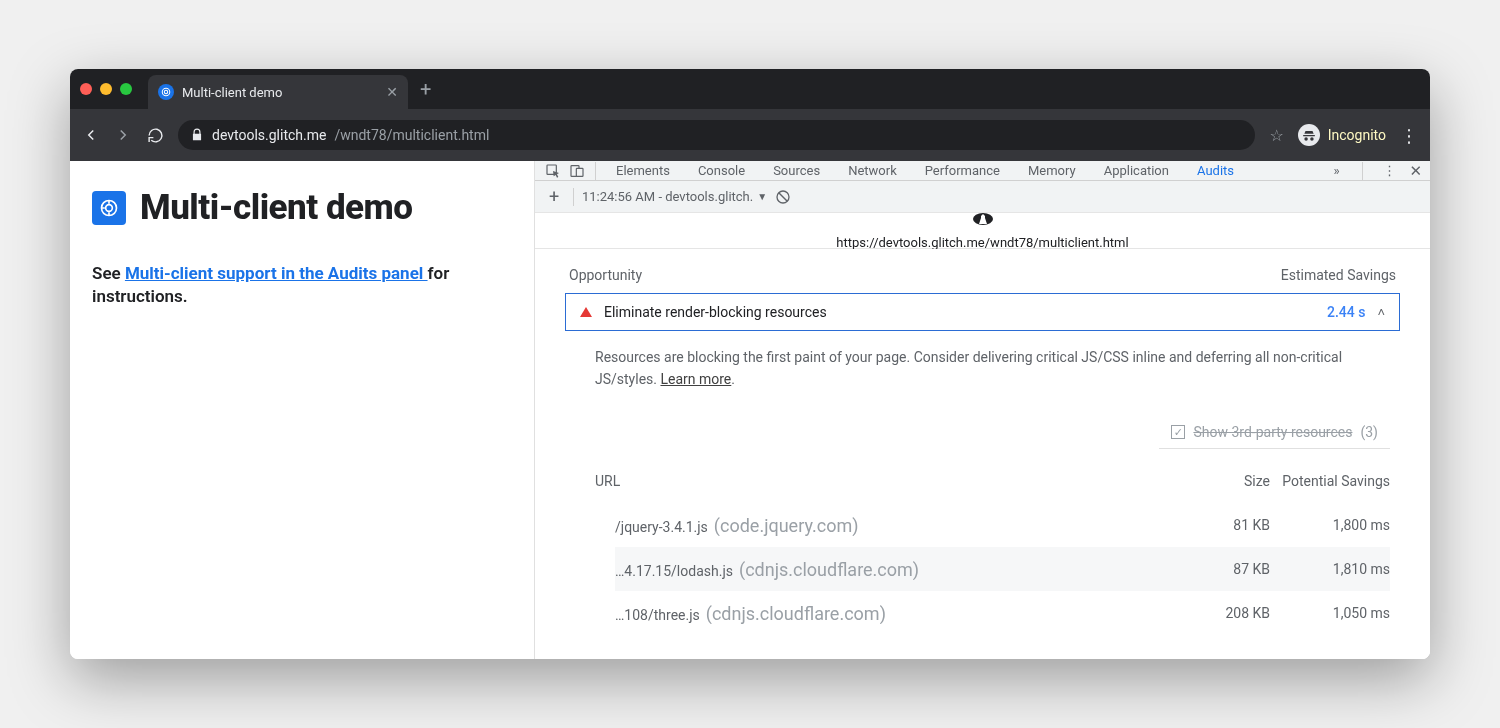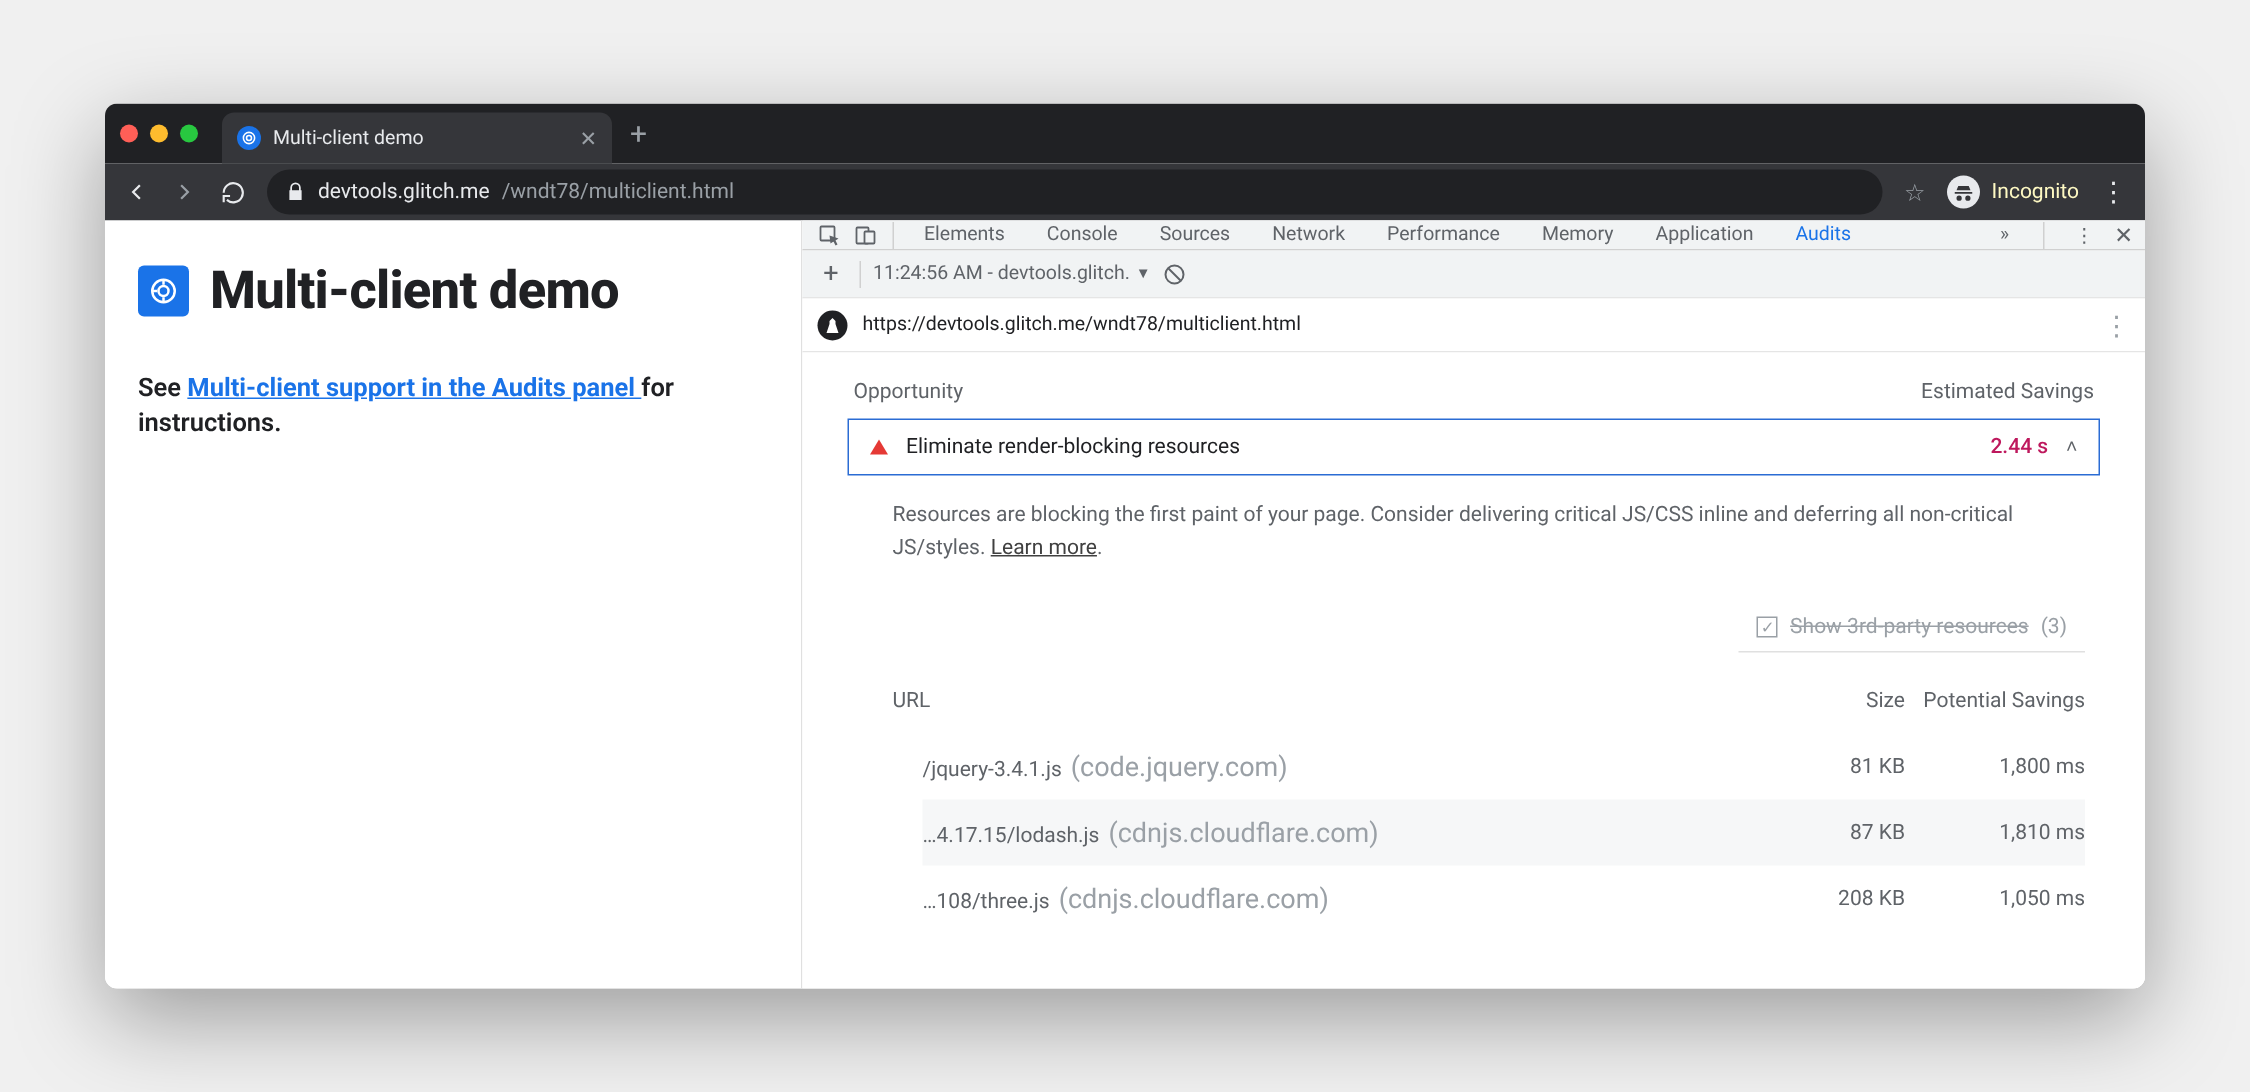--- a/index.html
+++ b/index.html
@@ -39,21 +39,21 @@
     background:#35363a;border-radius:8px 8px 0 0;padding:0 10px;color:#e8eaed;
     font-size:13px;gap:8px;position:relative;
   }
   .tab .favicon{width:16px;height:16px;border-radius:50%;background:#1a73e8;display:flex;align-items:center;justify-content:center;color:#fff;font-size:11px;}
   .tab .title{flex:1;white-space:nowrap;overflow:hidden;text-overflow:ellipsis;}
   .tab .close{color:#9aa0a6;font-size:14px;cursor:pointer;}
   .newtab{color:#9aa0a6;font-size:20px;margin-left:12px;cursor:pointer;line-height:1;}
 
   
   .toolbar{
-    height:38px;background:#35363a;display:flex;align-items:center;
+    height:52px;background:#35363a;display:flex;align-items:center;
     padding:0 12px;gap:14px;color:#9aa0a6;
   }
   .toolbar .navico{width:18px;height:18px;display:flex;align-items:center;justify-content:center;cursor:pointer;}
   .omnibox{
     flex:1;height:30px;background:#202124;border-radius:15px;display:flex;
     align-items:center;padding:0 12px;color:#e8eaed;font-size:14px;gap:8px;
   }
   .omnibox .dim{color:#9aa0a6;}
   .omnibox .lock{width:14px;height:14px;display:inline-flex;}
   .toolbar .star{color:#9aa0a6;font-size:16px;cursor:pointer;}
@@ -92,42 +92,42 @@
     padding:0 8px;gap:8px;color:#5f6368;font-size:13px;background:#f1f3f4;
   }
   .dt-plus{width:22px;font-size:18px;text-align:center;cursor:pointer;}
   .dt-vsep{width:1px;height:18px;background:#d0d0d0;}
   .dt-dropdown{display:flex;align-items:center;gap:4px;cursor:pointer;}
   .caret-down{font-size:10px;}
   .clear-ico{font-size:15px;cursor:pointer;color:#5f6368;}
 
   .dt-urlrow{
     height:36px;display:flex;align-items:center;padding:0 10px;gap:10px;
-    border-bottom:1px solid #e5e5e5;background:#fff;color:#202124;font-size:13px;
+    border-bottom:1px solid #e5e5e5;background:#fff;color:#202124;font-size:13px;flex-direction:column;
   }
   .dt-avatar{width:20px;height:20px;border-radius:50%;background:#202124;color:#fff;display:flex;align-items:center;justify-content:center;font-size:12px;}
   .dt-urlrow .more{margin-left:auto;color:#9aa0a6;font-size:18px;cursor:pointer;}
 
   .dt-body{flex:1;overflow:auto;background:#fff;padding:0 0 0 0;}
 
   .opp-header{
     display:flex;justify-content:space-between;padding:18px 34px 10px;
     color:#5f6368;font-size:14px;
   }
 
   .opp-row{
     margin:0 30px;border:1px solid #2b6cd4;padding:10px 14px;display:flex;
     align-items:center;gap:12px;font-size:14px;color:#202124;cursor:pointer;
   }
   .tri{width:0;height:0;border-left:6px solid transparent;border-right:6px solid transparent;border-bottom:10px solid #e53935;}
   .opp-title{flex:0 0 auto;}
   .opp-bar{flex:1;}
   .bar-track{height:5px;width:100%;background:transparent;position:relative;}
   .bar-fill{position:absolute;right:0;height:5px;background:#e53935;width:50%;}
-  .opp-val{color:#be185d;font-weight:500;white-space:nowrap;}
+  .opp-val{color:#3b82f6;font-weight:500;white-space:nowrap;}
   .opp-caret{color:#5f6368;font-size:13px;}
 
   .opp-desc{padding:16px 60px 10px;color:#5f6368;font-size:14px;line-height:1.55;}
   .opp-desc a{color:#404040;text-decoration:underline;cursor:pointer;}
 
   .thirdparty{
     margin:16px 40px 0 auto;width:max-content;padding:8px 12px;
     border-bottom:1px solid #e0e0e0;color:#9aa0a6;font-size:14px;display:flex;
     align-items:center;gap:8px;
   }

